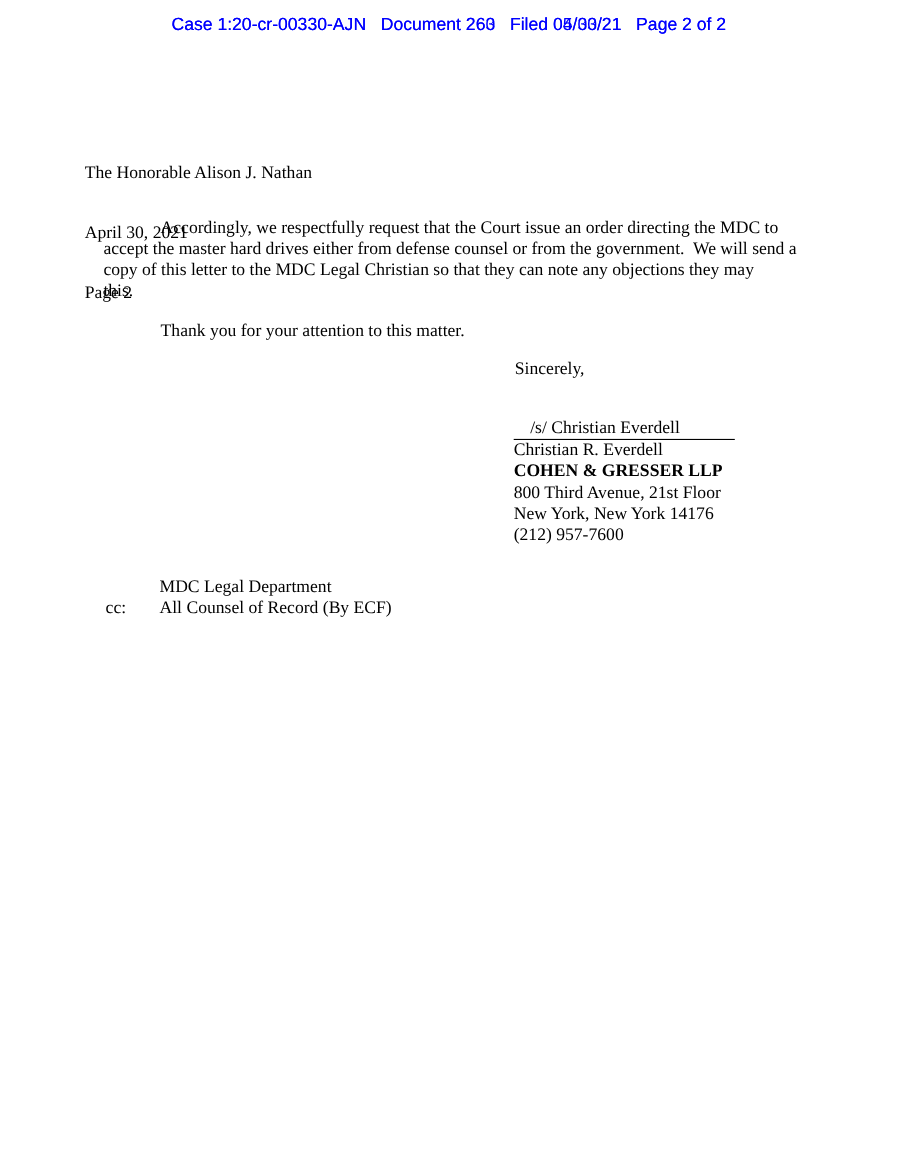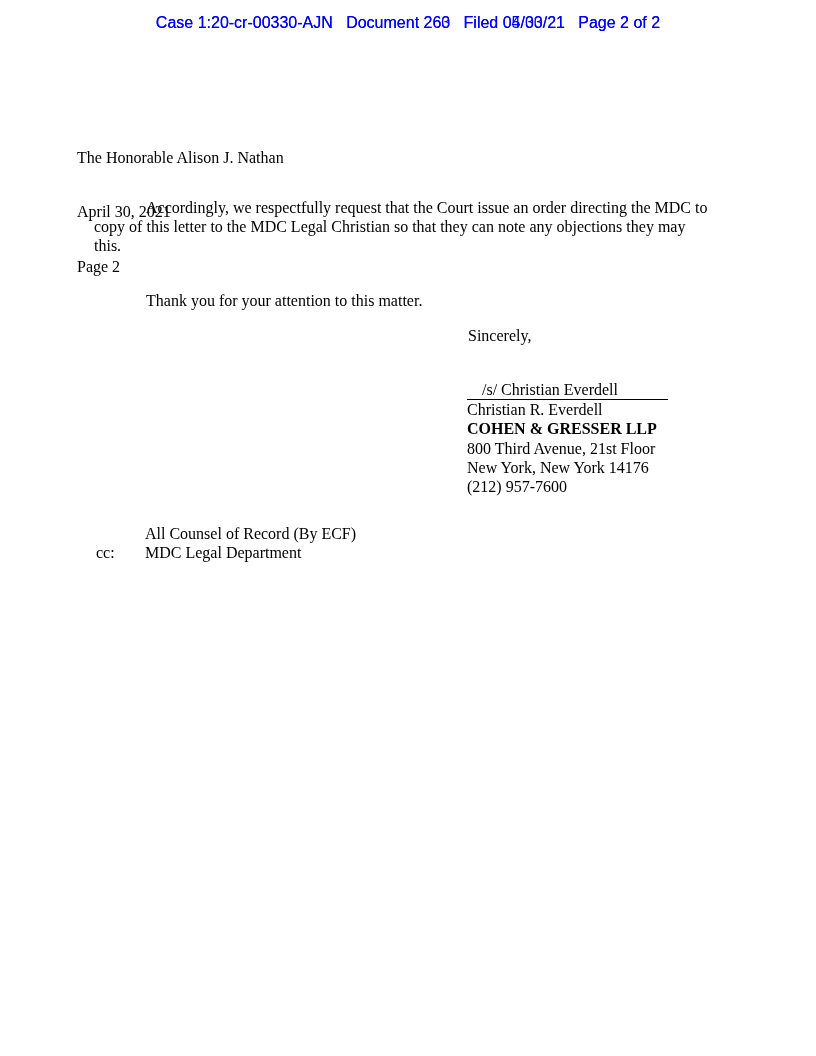--- a/index.html
+++ b/index.html
@@ -100,38 +100,39 @@
   </div>
 
   <div class="letterhead">
     <div>The Honorable Alison J. Nathan</div>
     <div>April 30, 2021</div>
     <div>Page 2</div>
   </div>
 
   <div class="para1">
     <div class="pline first">Accordingly, we respectfully request that the Court issue an order directing the MDC to</div>
+    <div class="pline">accept the master hard drives either from defense counsel or from the government.  We will send a</div>
     <div class="pline">copy of this letter to the MDC Legal Christian so that they can note any objections they may</div>
     <div class="pline">this.</div>
   </div>
 
   <div class="para2">Thank you for your attention to this matter.</div>
 
   <div class="closing">Sincerely,</div>
 
   <div class="sigblock">
     <span class="sigline">/s/ Christian Everdell</span>
     <div>Christian R. Everdell</div>
     <div class="firm">COHEN &amp; GRESSER LLP</div>
     <div>800 Third Avenue, 21st Floor</div>
     <div>New York, New York 14176</div>
     <div>(212) 957-7600</div>
   </div>
 
   <div class="ccblock">
     <span class="cclabel">cc:</span>
     <div class="cclist">
+      <div>MDC Legal Department</div>
       <div>All Counsel of Record (By ECF)</div>
-      <div>MDC Legal Department</div>
     </div>
   </div>
 
 </div>
 
 </body></html>

